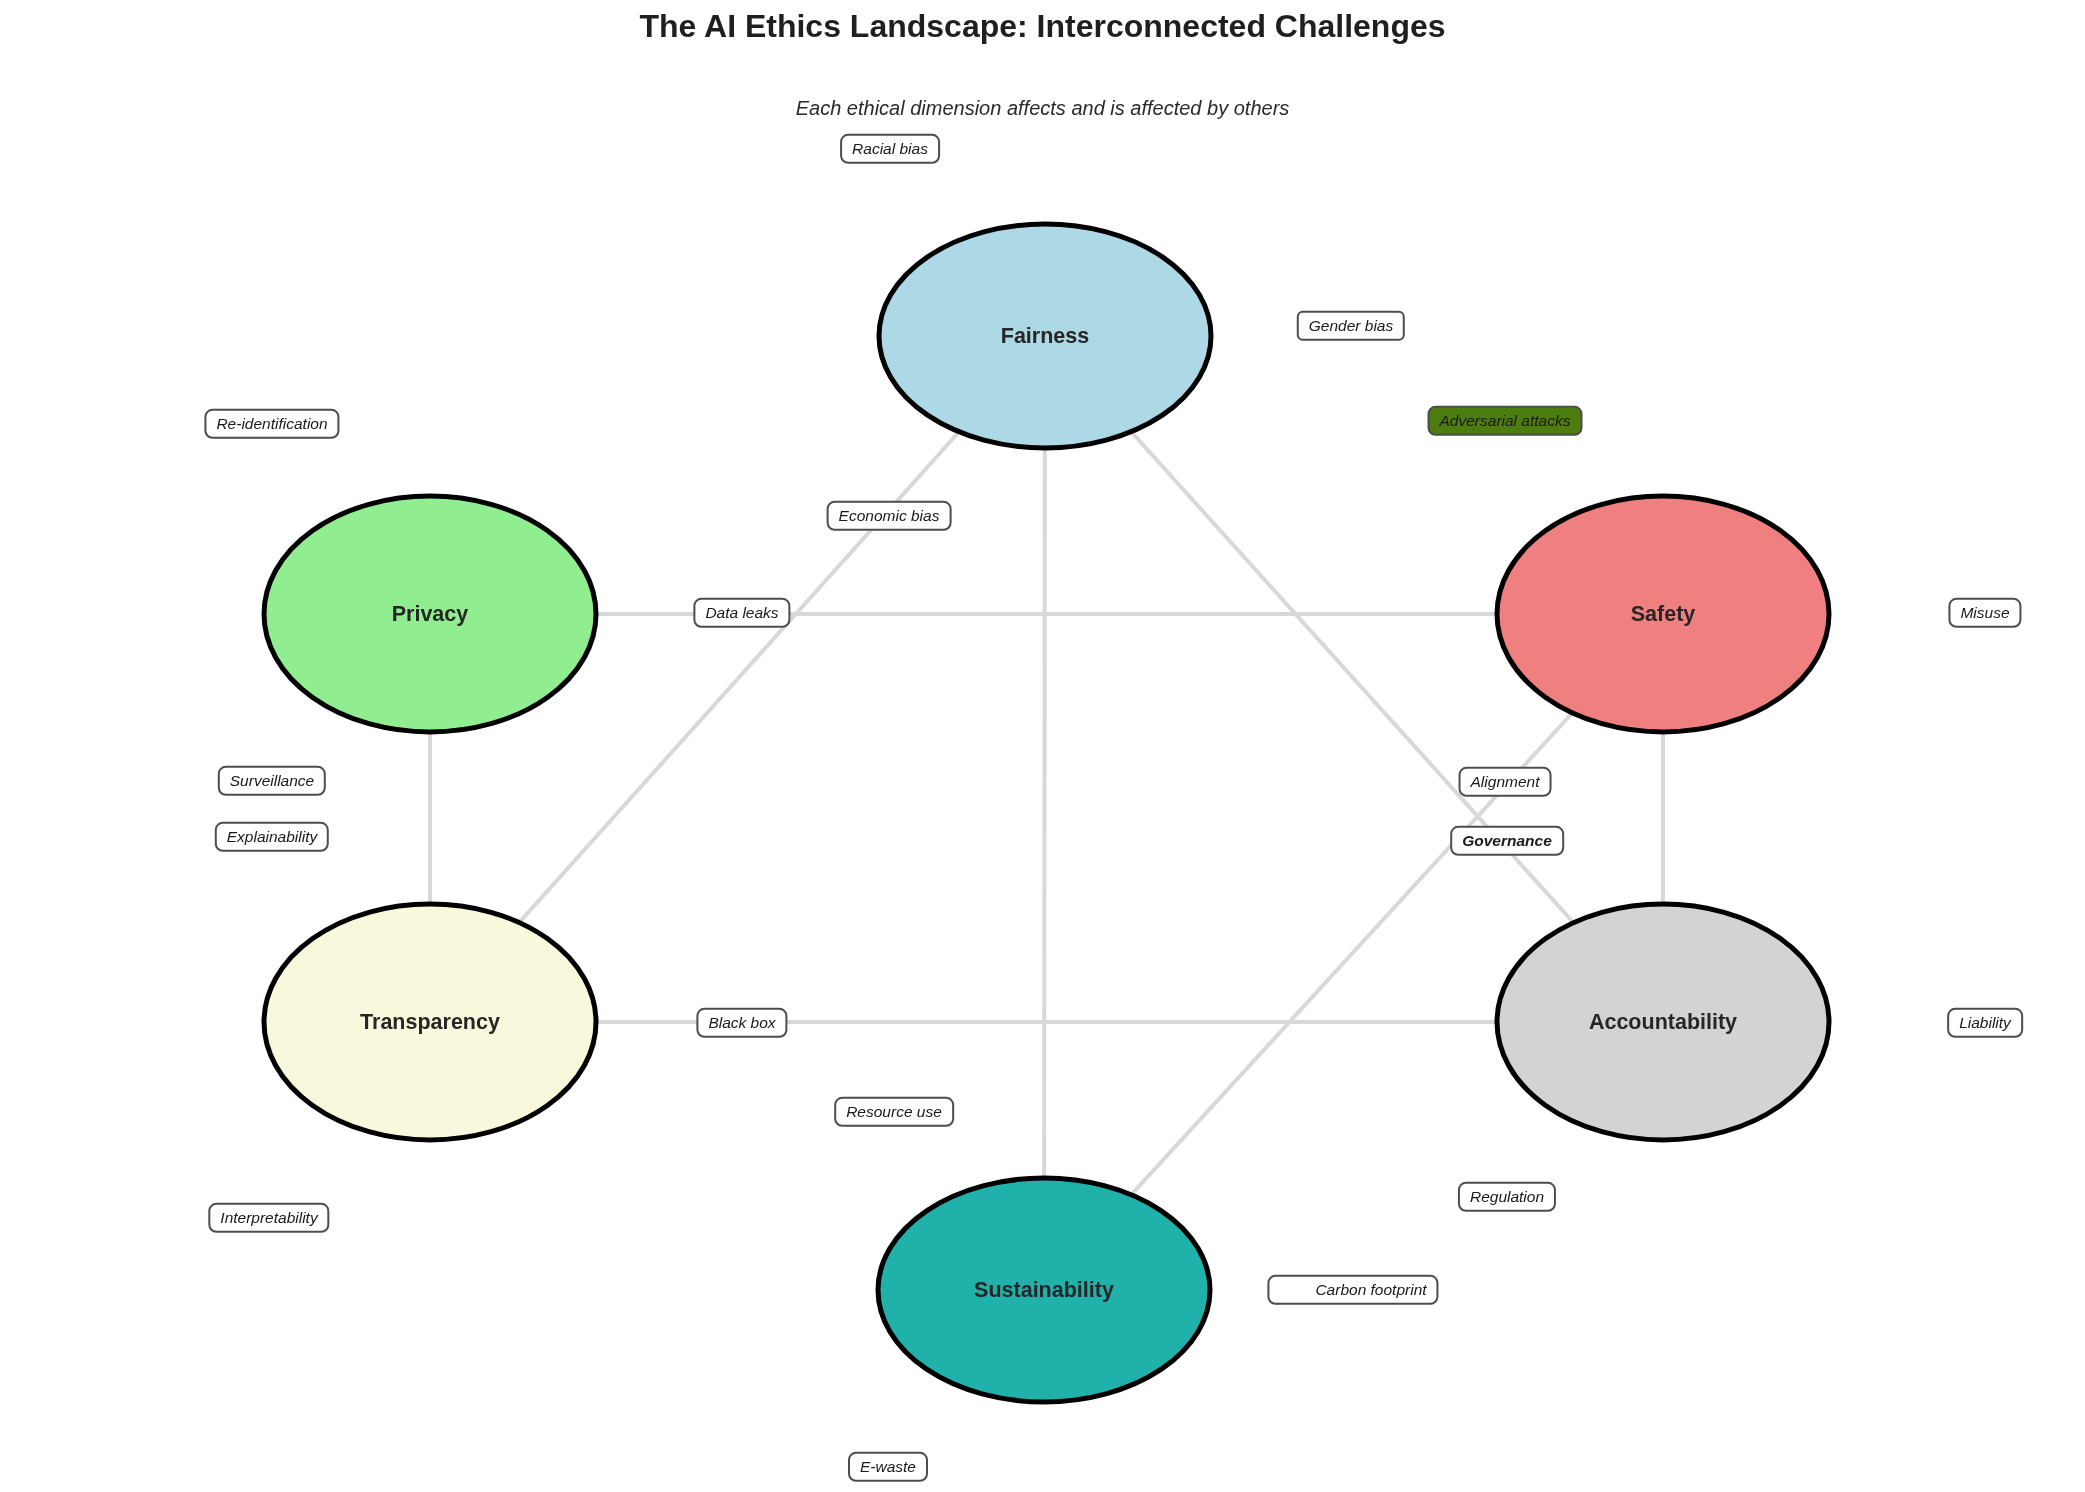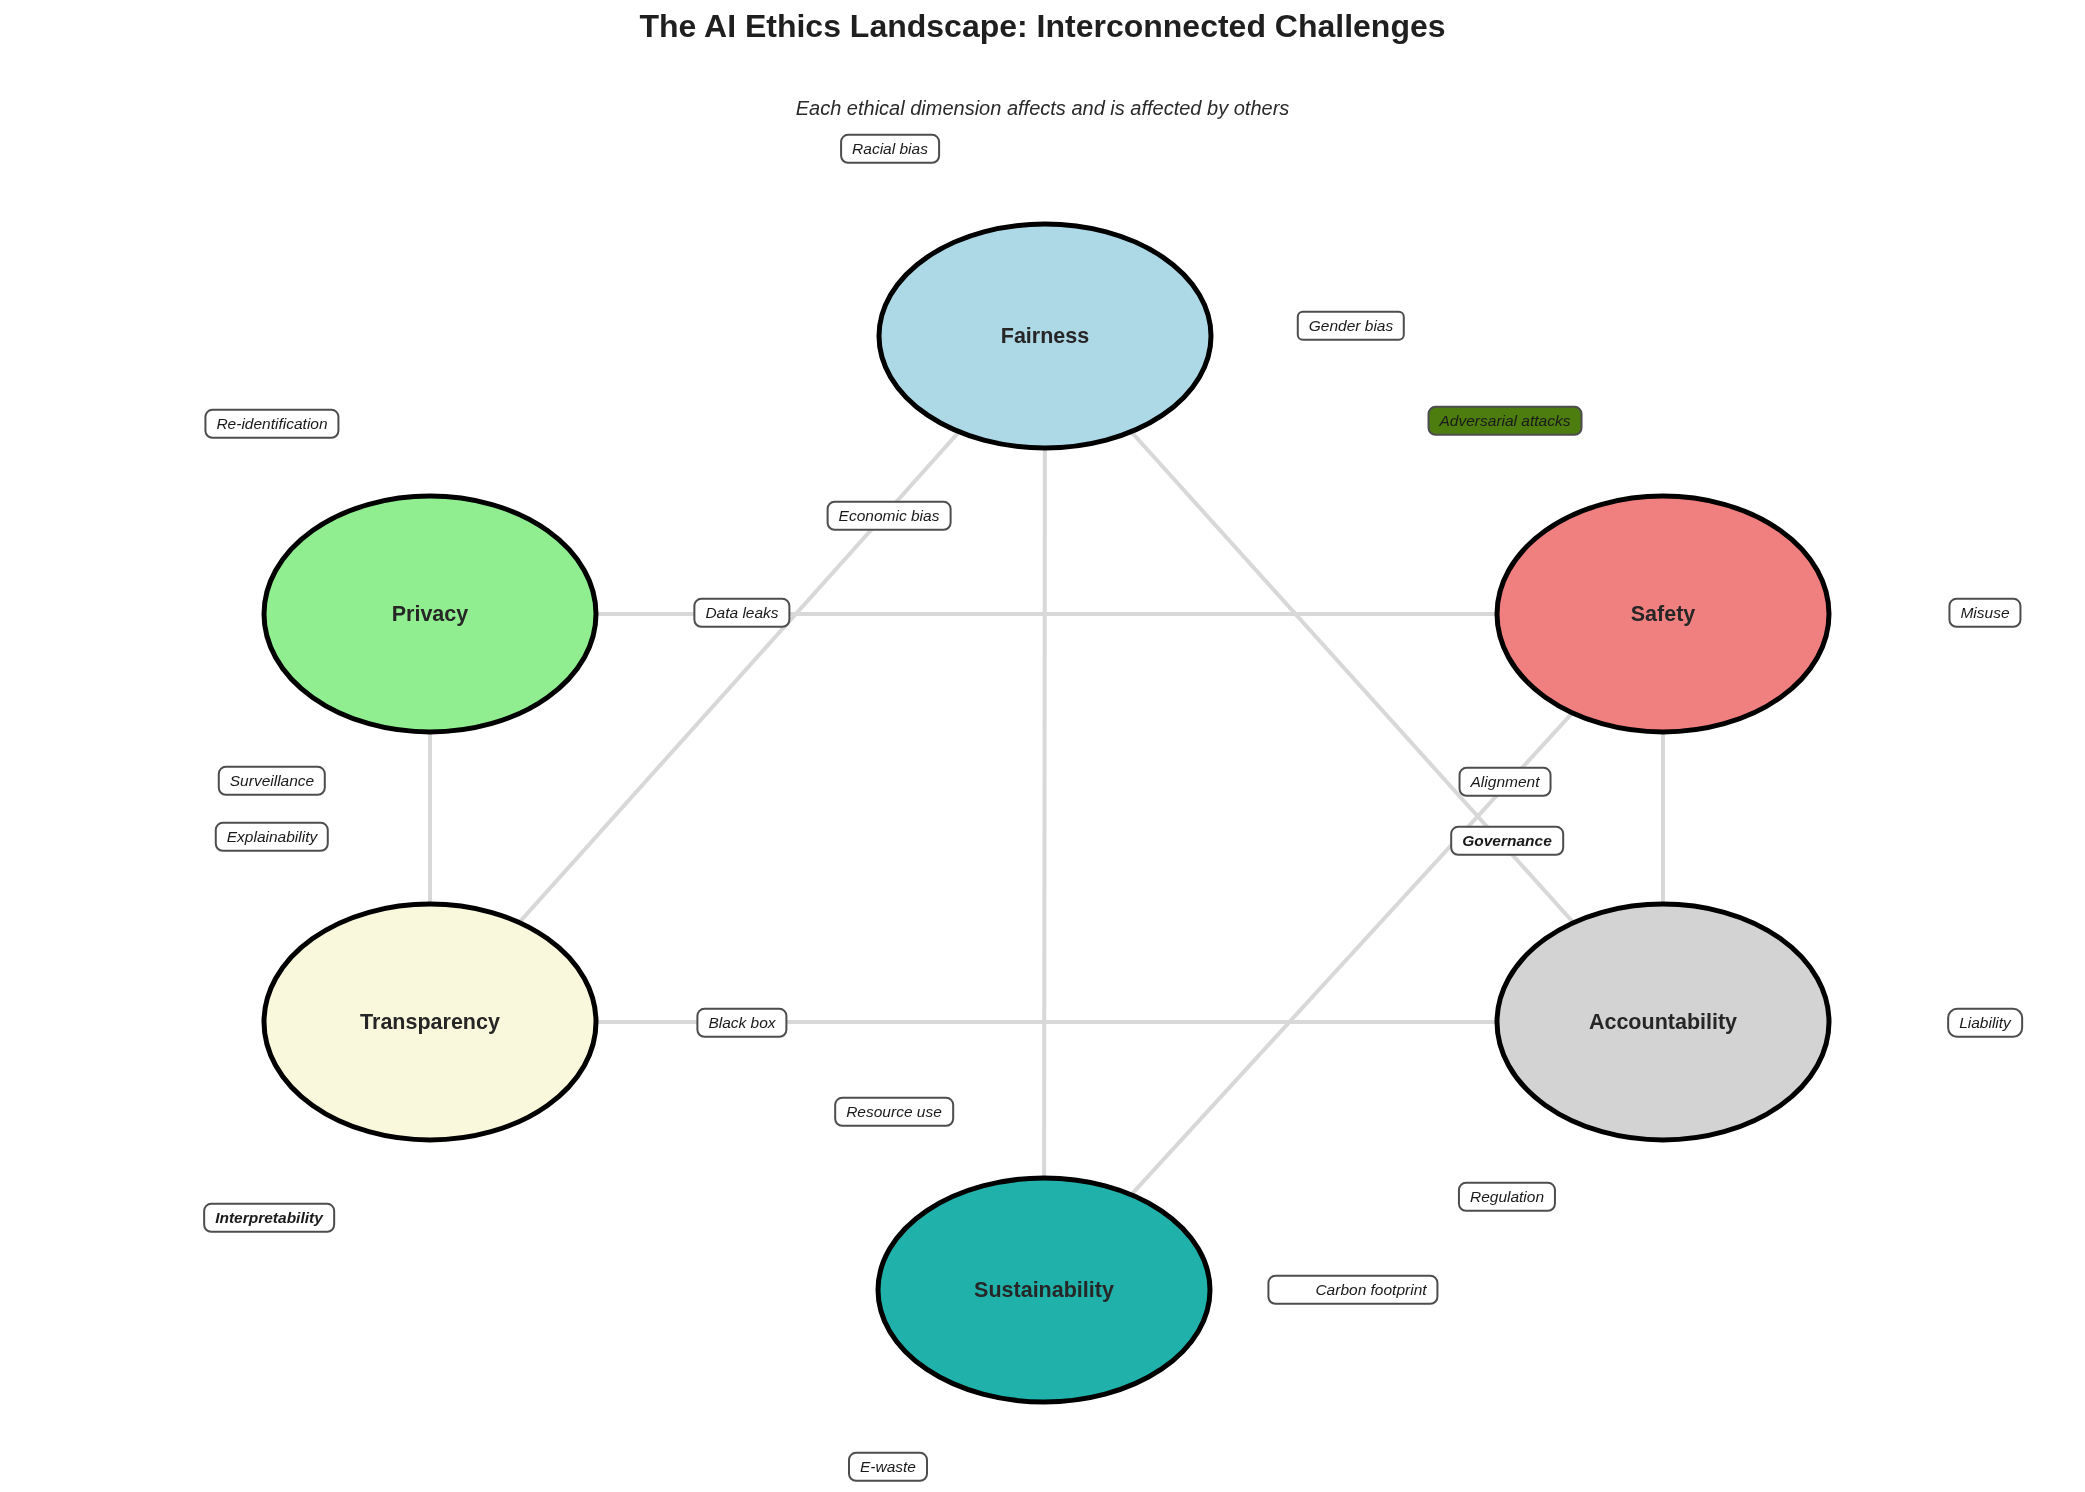--- a/index.html
+++ b/index.html
@@ -107,20 +107,20 @@
       <div class="annotation" style="left: 1505px; top: 421px; border-color: rgb(77, 77, 77); color: rgb(26, 26, 26); background: #4d7c0f;">Adversarial attacks</div>
       <div class="annotation" style="left: 272px; top: 424px; border-color: rgb(77, 77, 77); color: rgb(26, 26, 26); background: rgb(255, 255, 255);">Re-identification</div>
       <div class="annotation" style="left: 889px; top: 516px; border-color: rgb(77, 77, 77); color: rgb(26, 26, 26); background: rgb(255, 255, 255);">Economic bias</div>
       <div class="annotation" style="left: 742px; top: 613px; border-color: rgb(77, 77, 77); color: rgb(26, 26, 26); background: rgb(255, 255, 255);">Data leaks</div>
       <div class="annotation" style="left: 1985px; top: 613px; border-color: rgb(77, 77, 77); color: rgb(26, 26, 26); background: rgb(255, 255, 255);">Misuse</div>
       <div class="annotation" style="left: 272px; top: 781px; border-color: rgb(77, 77, 77); color: rgb(26, 26, 26); background: rgb(255, 255, 255);">Surveillance</div>
       <div class="annotation" style="left: 272px; top: 837px; border-color: rgb(77, 77, 77); color: rgb(26, 26, 26); background: rgb(255, 255, 255);">Explainability</div>
       <div class="annotation" style="left: 1505px; top: 782px; border-color: rgb(77, 77, 77); color: rgb(26, 26, 26); background: rgb(255, 255, 255);">Alignment</div>
       <div class="annotation" style="left: 1507px; top: 841px; border-color: rgb(77, 77, 77); color: rgb(26, 26, 26); background: rgb(255, 255, 255); font-weight: bold;">Governance</div>
       <div class="annotation" style="left: 742px; top: 1023px; border-color: rgb(77, 77, 77); color: rgb(26, 26, 26); background: rgb(255, 255, 255);">Black box</div>
-      <div class="annotation" style="left: 1985px; top: 1023px; border-color: rgb(77, 77, 77); color: rgb(26, 26, 26); background: rgb(255, 255, 255); border-radius: 10px;">Liability</div>
+      <div class="annotation" style="left: 1985px; top: 1023px; border-color: rgb(77, 77, 77); color: rgb(26, 26, 26); background: rgb(255, 255, 255);">Liability</div>
       <div class="annotation" style="left: 894px; top: 1112px; border-color: rgb(77, 77, 77); color: rgb(26, 26, 26); background: rgb(255, 255, 255);">Resource use</div>
-      <div class="annotation" style="left: 269px; top: 1218px; border-color: rgb(77, 77, 77); color: rgb(26, 26, 26); background: rgb(255, 255, 255); font-weight: bold;">Interpretability</div>
+      <div class="annotation" style="left: 269px; top: 1218px; border-color: rgb(77, 77, 77); color: rgb(26, 26, 26); background: rgb(255, 255, 255);">Interpretability</div>
       <div class="annotation" style="left: 1507px; top: 1197px; border-color: rgb(77, 77, 77); color: rgb(26, 26, 26); background: rgb(255, 255, 255);">Regulation</div>
       <div class="annotation" style="left: 1353px; top: 1290px; border-color: rgb(77, 77, 77); color: rgb(26, 26, 26); background: rgb(255, 255, 255); padding-left: 46px;">Carbon footprint</div>
       <div class="annotation" style="left: 888px; top: 1467px; border-color: rgb(77, 77, 77); color: rgb(26, 26, 26); background: rgb(255, 255, 255);">E-waste</div>
     </div>
 </div>
 
 </body></html>

